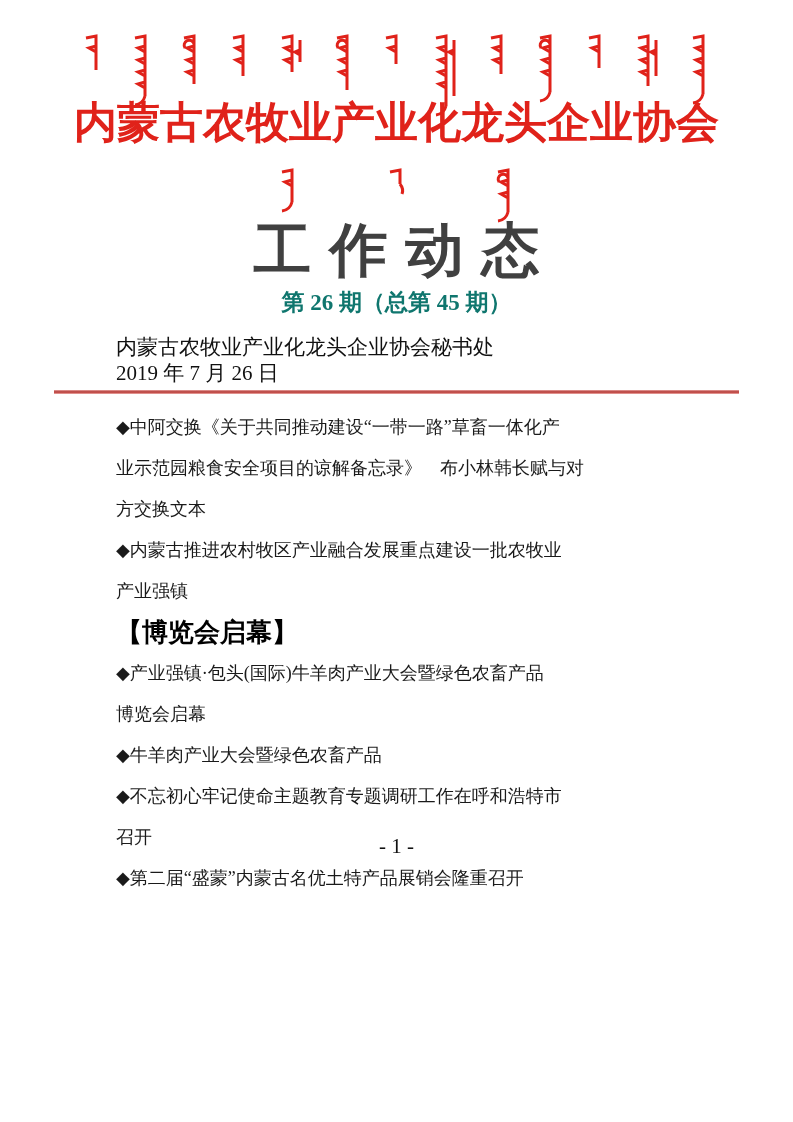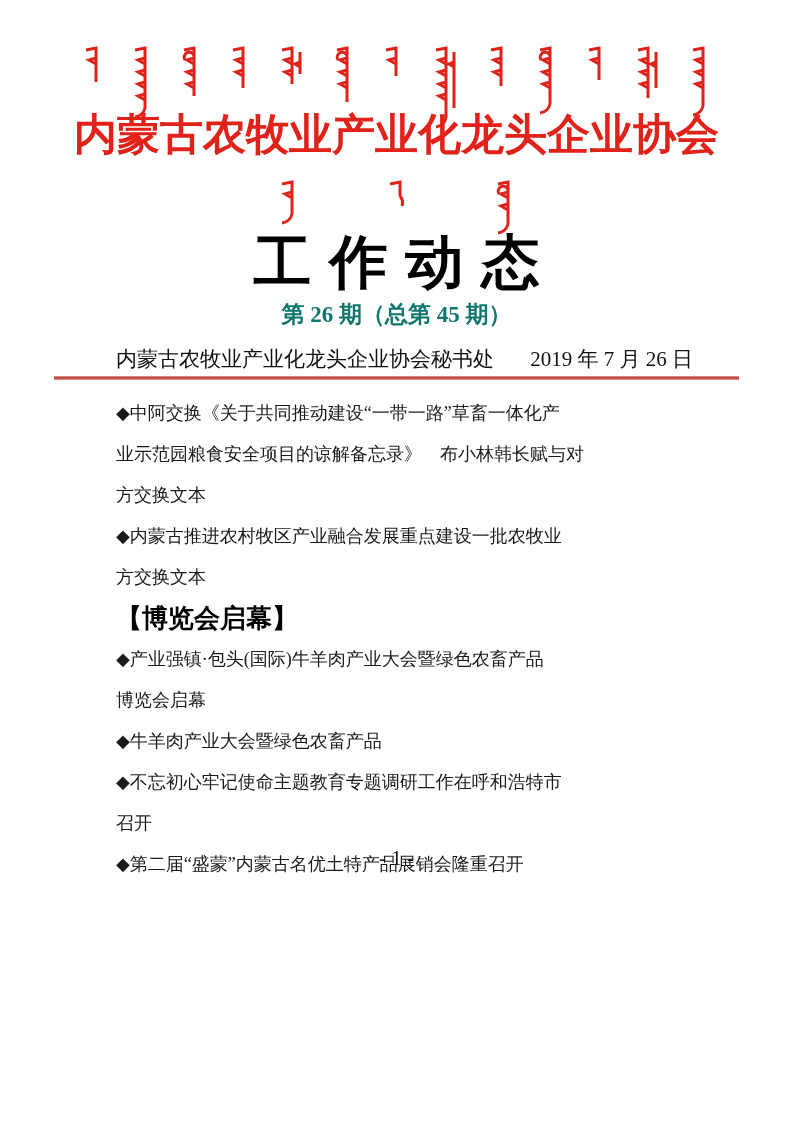--- a/index.html
+++ b/index.html
@@ -1,19 +1,19 @@
 <!DOCTYPE html>
 <html><head>
 <meta charset="utf-8">
 <style>
   html,body{margin:0;padding:0;background:#ffffff;}
   .page{
     position:relative;
     width:793px;height:910px;
-    margin:12px auto;background:#ffffff;overflow:hidden;
+    margin:0 auto;background:#ffffff;overflow:hidden;
     font-family:"Liberation Serif","DejaVu Serif",serif;
     color:#111111;
   }
   
   .mong-row{display:flex;align-items:flex-start;overflow:visible;}
   .mong-row svg{display:block;}
   #mong-row1{width:628px;margin:34px auto 0;height:60px;justify-content:space-between;}
   #mong-row2{width:236px;margin:16px auto 0;height:48px;justify-content:space-between;}
   .org-title{
     margin:0;text-align:center;
@@ -26,21 +26,21 @@
     letter-spacing:18px;text-indent:18px;
     font-family:"Liberation Serif","DejaVu Serif",serif;
   }
   .issue-line{
     margin:10px 0 0;text-align:center;
     font-size:23px;line-height:26px;font-weight:700;color:#0f766e;
   }
   .pub-row{
     margin:18px 0 0;padding:0 100px 0 116px;
     display:flex;justify-content:space-between;align-items:baseline;
-    font-size:21px;line-height:26px;font-weight:500;color:#111;
+    font-size:21px;line-height:26px;font-weight:500;color:#111;flex-direction:column;
   }
   .red-rule{
     margin:4px 54px 0;height:4px;
     background:linear-gradient(to bottom,#e9a3a0 0%,#b5413d 45%,#c85450 70%,#efb9b6 100%);
   }
   
   .toc-title{
     margin:13px 0 0;text-align:center;
     font-size:24px;line-height:26px;font-weight:700;
     letter-spacing:14px;text-indent:14px;color:#000;
@@ -116,40 +116,40 @@
           <path d="M3,4 L13,2 L13,34 M13,12 l-7,2 l7,4 M13,34 q-2,8 -10,9" fill="none" stroke="#e0221a" stroke-width="3"></path>
         </svg>
         <svg width="20" height="30" viewBox="0 0 20 30">
           <path d="M3,4 L13,2 L13,16 M13,16 q4,5 2,10" fill="none" stroke="#e0221a" stroke-width="3"></path>
         </svg>
         <svg width="20" height="58" viewBox="0 0 20 58">
           <path d="M3,4 L13,2 L13,44 M13,12 l-7,2 l7,4 M13,24 l-7,2 l7,4 M13,10 a5,5 0 1,0 -9,4 M13,44 q-2,8 -10,9" fill="none" stroke="#e0221a" stroke-width="3"></path>
         </svg>
       </div>
 
-    <h2 class="bulletin-title" style="color: #000000;">工作动态</h2>
+    <h2 class="bulletin-title" style="color: #404040;">工作动态</h2>
 
     <div class="issue-line">第 26 期（总第 45 期）</div>
 
     <div class="pub-row">
       <span>内蒙古农牧业产业化龙头企业协会秘书处</span>
       <span>2019 年 7 月 26 日</span>
     </div>
 
     <div class="red-rule"></div>
   </header>
 
   <main>
     <div id="toc-list">
         <div>
           <p class="toc-item">◆中阿交换《关于共同推动建设“一带一路”草畜一体化产
 业示范园粮食安全项目的谅解备忘录》　布小林韩长赋与对
 方交换文本</p>
           <p class="toc-item">◆内蒙古推进农村牧区产业融合发展重点建设一批农牧业
-方交换文本</p>
+产业强镇</p>
         </div>
         <div>
           <h4 class="toc-section-heading">【博览会启幕】</h4>
           <p class="toc-item">◆产业强镇·包头(国际)牛羊肉产业大会暨绿色农畜产品
 博览会启幕</p>
           <p class="toc-item">◆牛羊肉产业大会暨绿色农畜产品</p>
           <p class="toc-item">◆不忘初心牢记使命主题教育专题调研工作在呼和浩特市
 召开</p>
           <p class="toc-item">◆第二届“盛蒙”内蒙古名优土特产品展销会隆重召开</p>
         </div>

